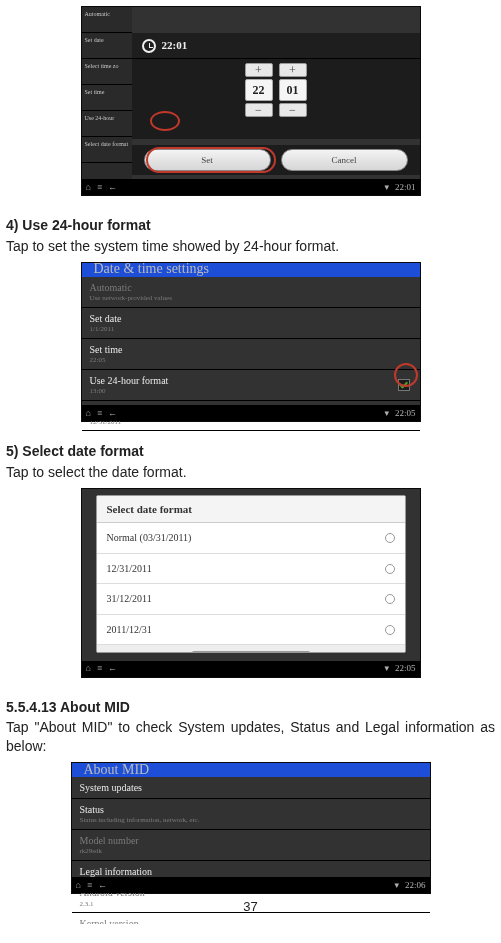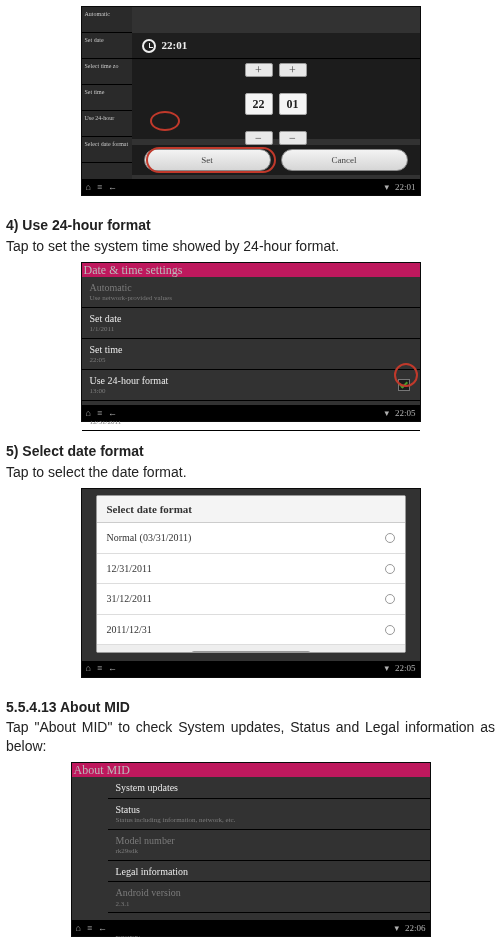--- a/index.html
+++ b/index.html
@@ -46,22 +46,22 @@
   .checkbox.checked::after{
     content:""; position:absolute; left:2px; top:4px; width:3px; height:6px;
     border:solid #4c9e2d; border-width:0 2px 2px 0; transform:rotate(45deg);
     top:0px;
   }
   .red-circle {
     position:absolute; border:2px solid #c0392b; border-radius:50%;
     pointer-events:none;
   }
   .header-bar {
-    height:14px; background:#be185d; color:#bbb; font-size:12px;
-    display:flex; align-items:center; padding:0 2px;
+    height:14px; background:#1d4ed8; color:#bbb; font-size:14px;
+    display:flex; align-items:center; padding:0 12px;
   }
 
   
   .fig1 { height:190px; }
   .fig1 .clockbar {
     position:absolute; left:50px; right:0; top:26px; height:26px;
     background:#1e1e1e; display:flex; align-items:center; gap:6px;
     padding-left:10px; color:#eee; font-size:11px; font-weight:bold;
     border-bottom:1px solid #000;
   }
@@ -80,21 +80,21 @@
     display:flex; gap:6px;
   }
   .col { text-align:center; }
   .btn-inc, .btn-dec {
     width:28px; height:14px; background:#e8e8e8; border:1px solid #999;
     border-radius:2px; display:flex; align-items:center; justify-content:center;
     font-size:12px; color:#444; line-height:1;
   }
   .val {
     width:28px; height:22px; background:#f5f5f5; border:1px solid #aaa;
-    border-radius:2px; margin:16px 0; font-size:12px; color:#222;
+    border-radius:2px; margin:2px 0; font-size:12px; color:#222;
     display:flex; align-items:center; justify-content:center; font-weight:bold;
   }
   .dlg-btns {
     position:absolute; left:50px; right:0; bottom:20px; height:30px;
     display:flex; gap:10px; align-items:center; justify-content:center;
     background:#1c1c1c; padding:0 12px;
   }
   .dlg-btn {
     flex:1; height:22px; background:linear-gradient(#f3f3f3,#d6d6d6);
     border:1px solid #888; border-radius:11px; font-size:9px; color:#444;
@@ -136,22 +136,22 @@
     margin-top:auto; display:flex; justify-content:center; padding:6px;
     background:#eee;
   }
   .fig3 .cancel-btn{
     width:120px; height:20px; background:linear-gradient(#f3f3f3,#d6d6d6);
     border:1px solid #999; border-radius:3px; font-size:9px; color:#444;
     display:flex; align-items:center; justify-content:center;
   }
 
   
-  .fig4 { height:175px; width:360px; }
-  .fig4 .settings-list { top:14px; bottom:16px;padding-left:36px; }
+  .fig4 { height:132px; width:360px; }
+  .fig4 .settings-list { top:14px; bottom:16px; }
 
   .page-num { text-align:center; font-size:13px; }
 </style>
 </head>
 <body>
 
 <div class="figure-wrap">
   <div class="shot fig1">
     <div class="left-list">
       <div class="lrow">Automatic</div>

